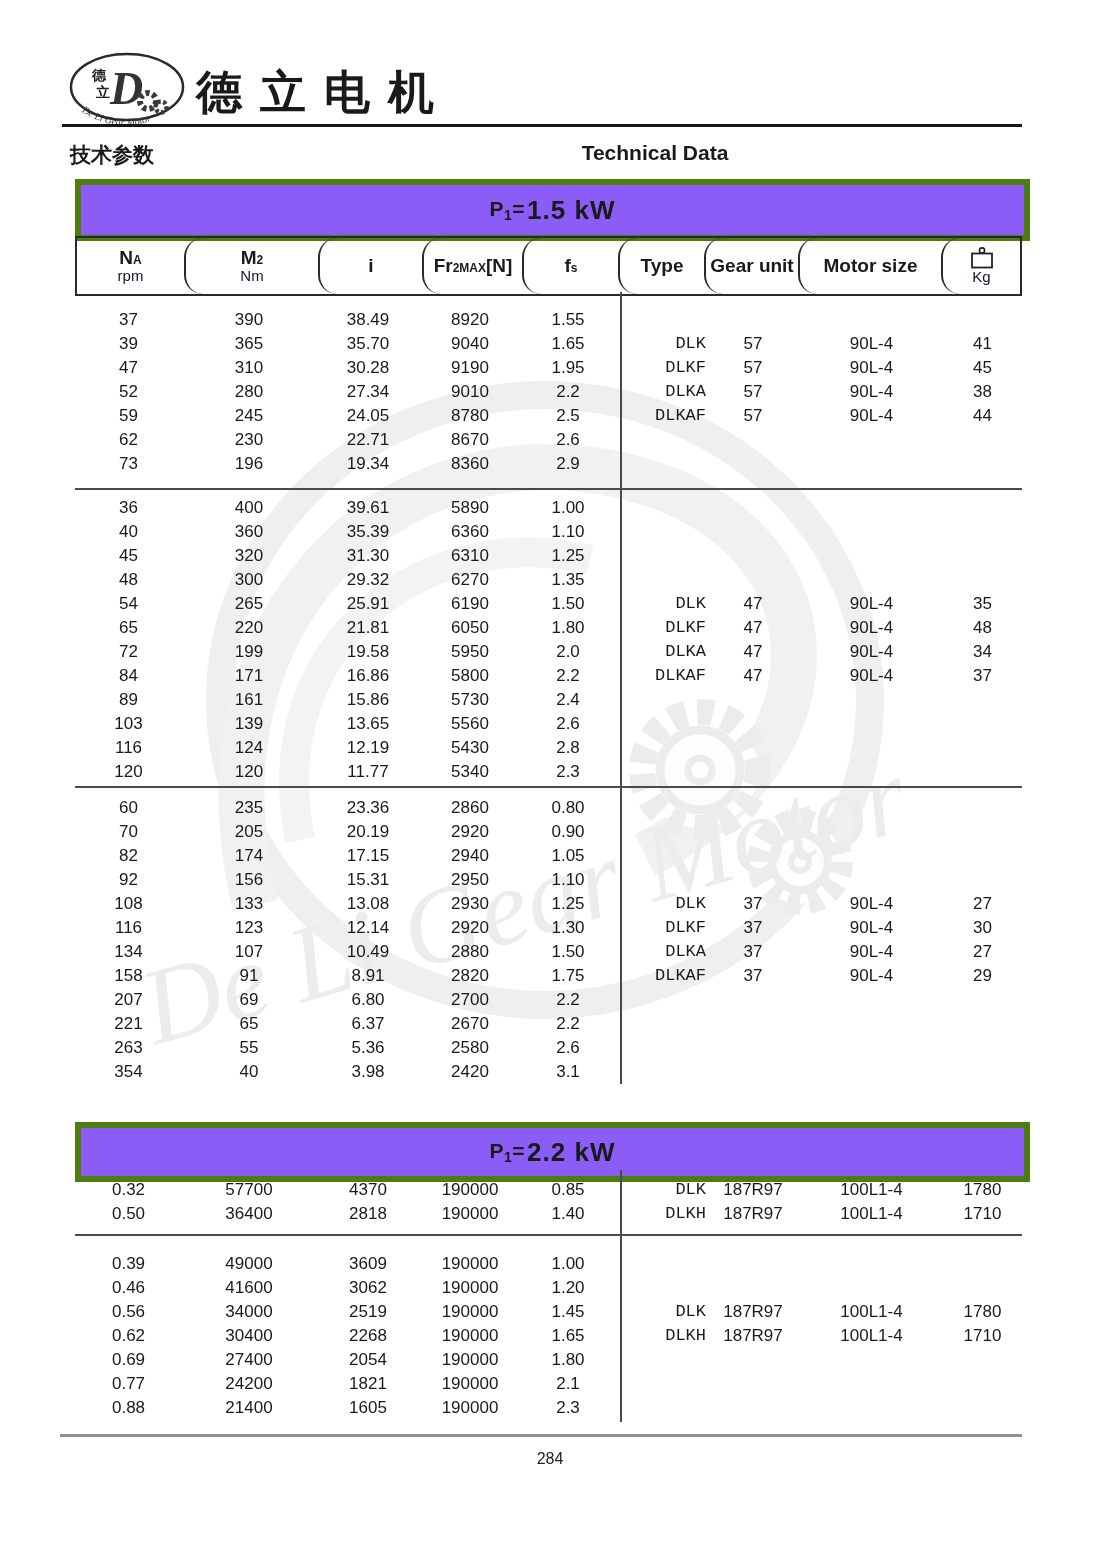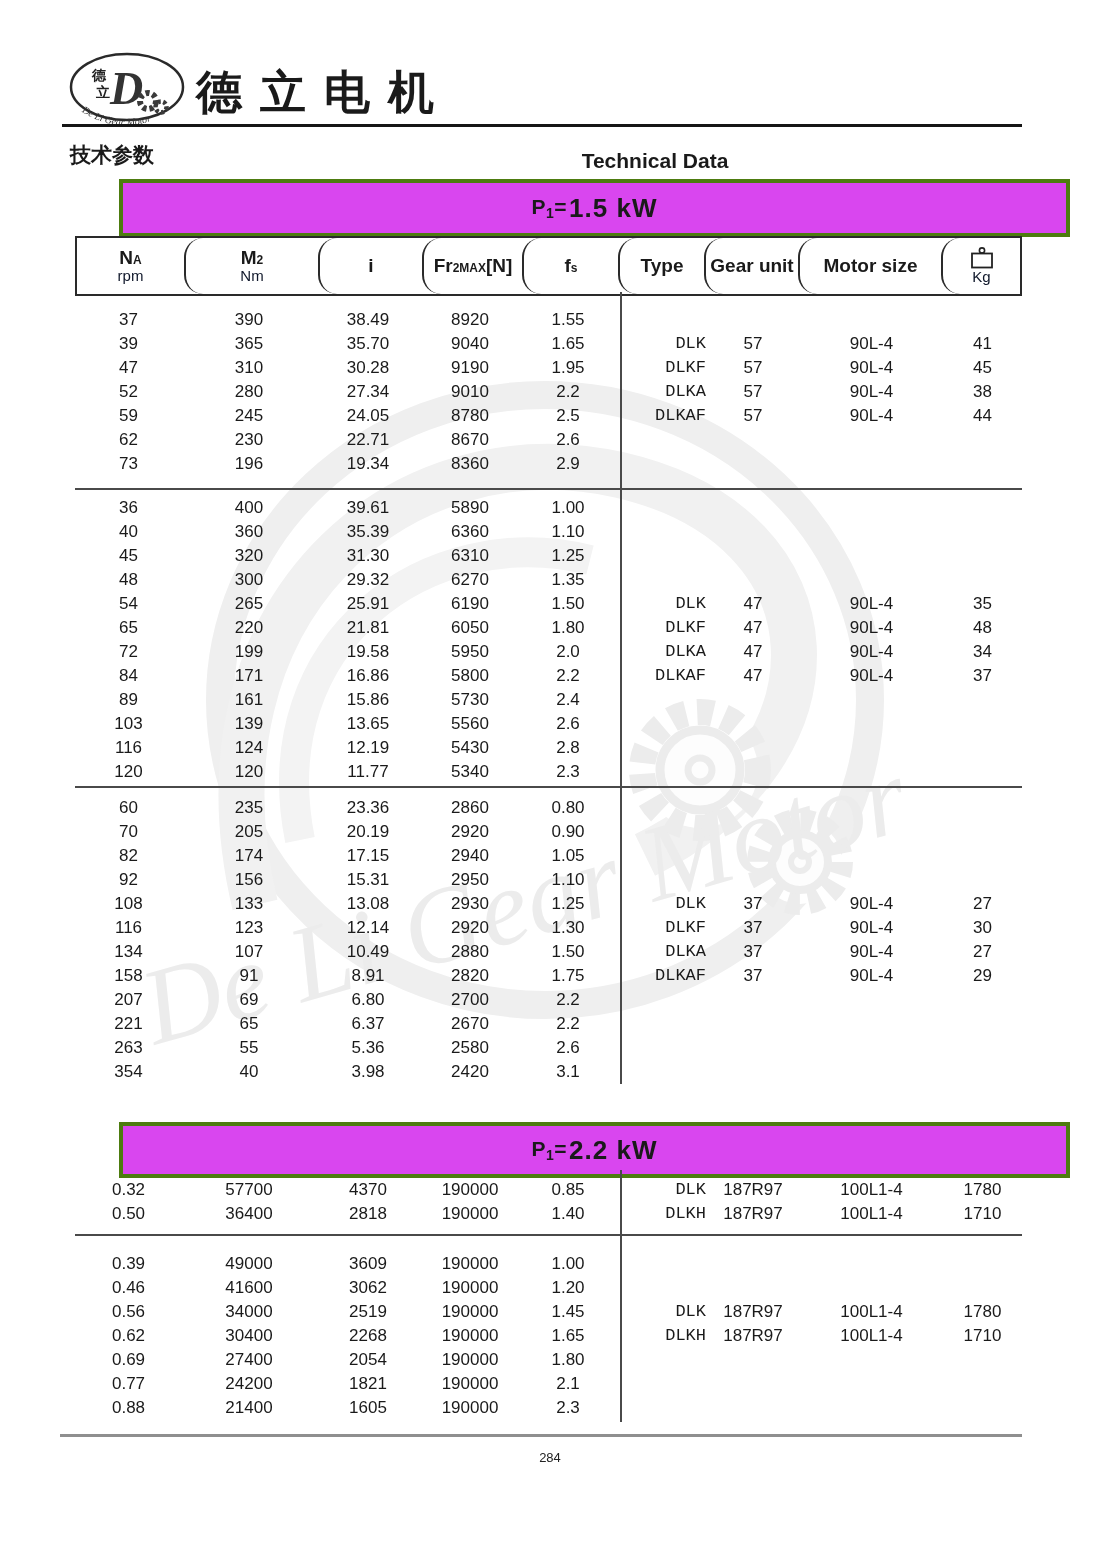--- a/index.html
+++ b/index.html
@@ -19,27 +19,27 @@
 
   
   .brand-title{
     left:196px;top:62px;
     font-family:"Liberation Serif", serif;
     font-size:46px;font-weight:bold;
     letter-spacing:18px;white-space:nowrap;
   }
   .brand-rule{left:62px;top:124px;width:960px;height:3px;background:#161616;}
   .sec-title-cn{left:70px;top:141px;font-size:21px;font-weight:bold;}
-  .sec-title-en{left:450px;top:141px;width:410px;text-align:center;font-size:21px;font-weight:bold;margin-top:8px;}
+  .sec-title-en{left:450px;top:141px;width:410px;text-align:center;font-size:21px;font-weight:bold;}
 
   
   .power-box{
     left:75px;width:943px;height:50px;
-    border:4px solid #4d7c0f;background:#d946ef;
-    display:flex;align-items:center;justify-content:center;margin-left:44px;
+    border:6px solid #4d7c0f;background:#8b5cf6;
+    display:flex;align-items:center;justify-content:center;
   }
   .p-small{font-size:21px;font-weight:bold;letter-spacing:0.5px;}
   .p-small sub{font-size:14px;vertical-align:-4px;}
   .p-big{font-size:26px;font-weight:800;letter-spacing:1px;margin-left:2px;}
 
   
   .data-header{
     left:75px;top:236px;width:943px;height:56px;
     border:2px solid #2a2a2a;
     display:grid;
@@ -70,21 +70,21 @@
   .types{position:absolute;left:547px;width:400px;}
   .trow{
     display:grid;height:24px;line-height:24px;
     grid-template-columns:84px 94px 143px 79px;
   }
   .trow span{text-align:center;font-size:17px;}
   .trow span:first-child{text-align:right;padding-left:28px;font-family:Liberation Mono, monospace;}
 
   
   .footer-rule{left:60px;top:1434px;width:962px;height:3px;background:#8f8f8f;}
-  .page-number{left:0;top:1450px;width:1100px;text-align:center;font-size:13px;color:#222;}
+  .page-number{left:0;top:1450px;width:1100px;text-align:center;font-size:16px;color:#222;}
 </style>
 </head>
 <body>
 
 <div class="page">
 
   <svg id="watermark" width="1100" height="1555" viewBox="0 0 1100 1555">
     <ellipse cx="545" cy="700" rx="325" ry="305" fill="none" stroke="#efefef" stroke-width="28"></ellipse>
     <path d="M 255,905 C 185,610 400,425 620,475 C 845,527 850,755 645,855" fill="none" stroke="#f1f1f1" stroke-width="46"></path>
     <path d="M 300,840 C 260,640 430,520 590,560" fill="none" stroke="#f3f3f3" stroke-width="30"></path>

